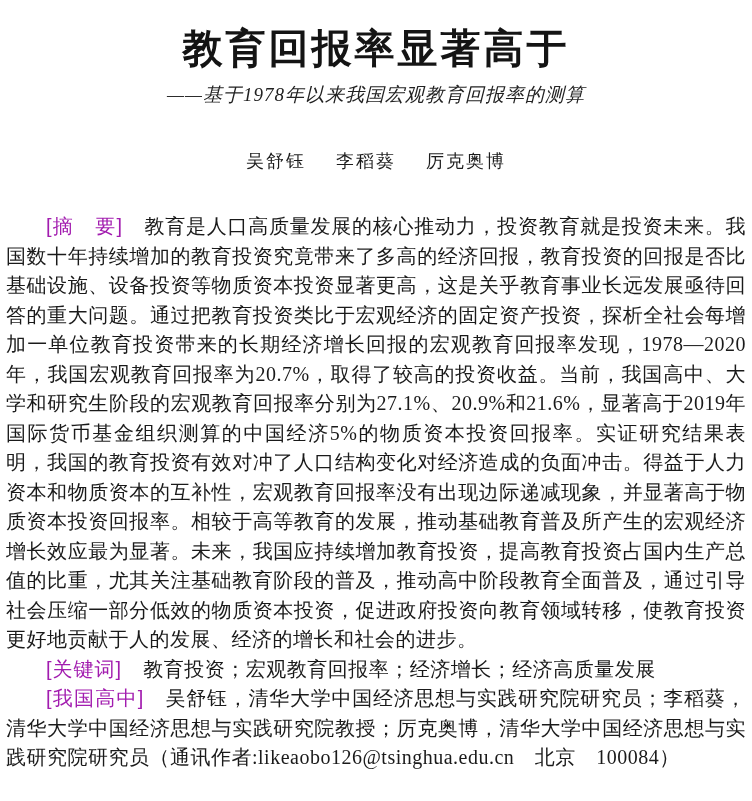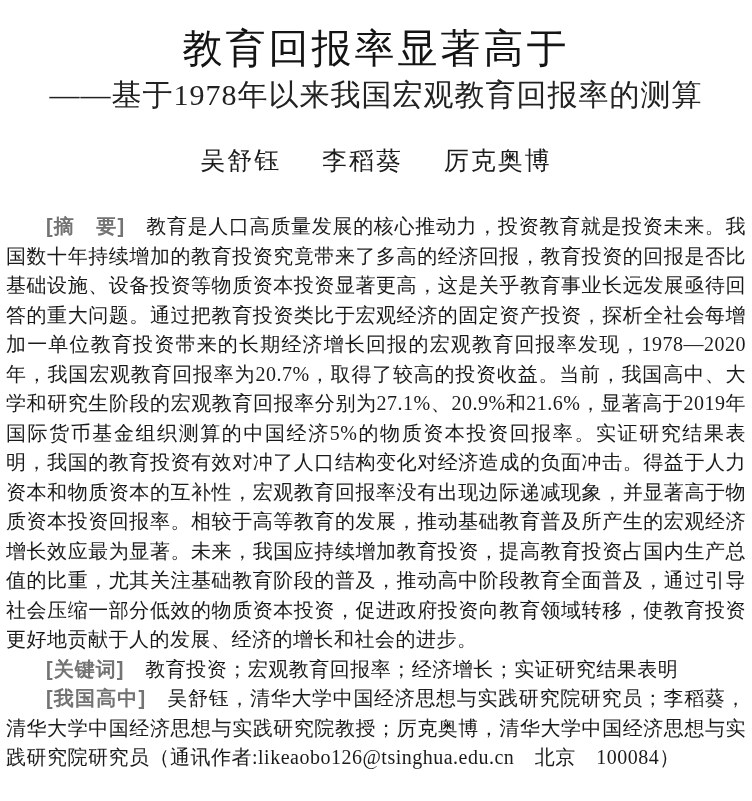--- a/index.html
+++ b/index.html
@@ -16,46 +16,47 @@
     padding: 22px 6px 6px 6px;
     background: #ffffff;
     color: #161616;
     overflow: hidden;
   }
   
   .title {
     margin: 0;
     text-align: center;
     font-family: "Liberation Sans", "DejaVu Sans", sans-serif;
-    font-weight: 400;
+    font-weight: 700;
     font-size: 40px;
     line-height: 52px;
     letter-spacing: 3px;
     color: #141414;
   }
   .title .tline {
     display: block;
   }
   
   .subtitle {
     margin-top: 4px;
     text-align: center;
     font-family: "Liberation Serif", "DejaVu Serif", serif;
     font-weight: 400;
-    font-size: 30px;
+    font-size: 19px;
     line-height: 34px;
     letter-spacing: 1px;
     color: #222222;
+    font-style: italic;
   }
   
   .authors {
     margin-top: 34px;
     text-align: center;
     font-family: "Liberation Serif", "DejaVu Serif", serif;
-    font-size: 25px;
+    font-size: 18px;
     line-height: 30px;
     letter-spacing: 2px;
     color: #1c1c1c;
   }
   .authors .author + .author {
     margin-left: 1.3em;
   }
   
   .content {
     margin-top: 36px;
@@ -64,24 +65,24 @@
     line-height: 29.5px;
     text-align: justify;
     color: #1a1a1a;
   }
   .content .para {
     margin: 0;
     text-indent: 2em;
   }
   .content .label {
     font-family: "Liberation Sans", "DejaVu Sans", sans-serif;
-    font-weight: 700;
+    font-weight: 400;
     letter-spacing: 1px;
     margin-right: 0.65em;
-    color: #737373;
+    color: #a21caf;
   }
   .content .kai {
     letter-spacing: 0.5px;
     margin-left: 8px;
   }
 </style>
 </head>
 <body>
 
 <div class="page">
@@ -93,17 +94,17 @@
   <div class="subtitle">——基于1978年以来我国宏观教育回报率的测算</div>
 
   <div class="authors">
     <span class="author">吴舒钰</span>
     <span class="author">李稻葵</span>
     <span class="author">厉克奥博</span>
   </div>
 
   <section class="content">
     <p class="para"><span class="label">[摘　要]</span><span class="kai">教育是人口高质量发展的核心推动力，投资教育就是投资未来。我国数十年持续增加的教育投资究竟带来了多高的经济回报，教育投资的回报是否比基础设施、设备投资等物质资本投资显著更高，这是关乎教育事业长远发展亟待回答的重大问题。通过把教育投资类比于宏观经济的固定资产投资，探析全社会每增加一单位教育投资带来的长期经济增长回报的宏观教育回报率发现，1978—2020年，我国宏观教育回报率为20.7%，取得了较高的投资收益。当前，我国高中、大学和研究生阶段的宏观教育回报率分别为27.1%、20.9%和21.6%，显著高于2019年国际货币基金组织测算的中国经济5%的物质资本投资回报率。实证研究结果表明，我国的教育投资有效对冲了人口结构变化对经济造成的负面冲击。得益于人力资本和物质资本的互补性，宏观教育回报率没有出现边际递减现象，并显著高于物质资本投资回报率。相较于高等教育的发展，推动基础教育普及所产生的宏观经济增长效应最为显著。未来，我国应持续增加教育投资，提高教育投资占国内生产总值的比重，尤其关注基础教育阶段的普及，推动高中阶段教育全面普及，通过引导社会压缩一部分低效的物质资本投资，促进政府投资向教育领域转移，使教育投资更好地贡献于人的发展、经济的增长和社会的进步。</span></p>
-    <p class="para"><span class="label">[关键词]</span><span class="kai">教育投资；宏观教育回报率；经济增长；实证研究结果表明</span></p>
+    <p class="para"><span class="label">[关键词]</span><span class="kai">教育投资；宏观教育回报率；经济增长；经济高质量发展</span></p>
     <p class="para"><span class="label">[我国高中]</span><span class="kai">吴舒钰，清华大学中国经济思想与实践研究院研究员；李稻葵，清华大学中国经济思想与实践研究院教授；厉克奥博，清华大学中国经济思想与实践研究院研究员（通讯作者:likeaobo126@tsinghua.edu.cn　北京　100084）</span></p>
   </section>
 
 </div>
 
 </body></html>

